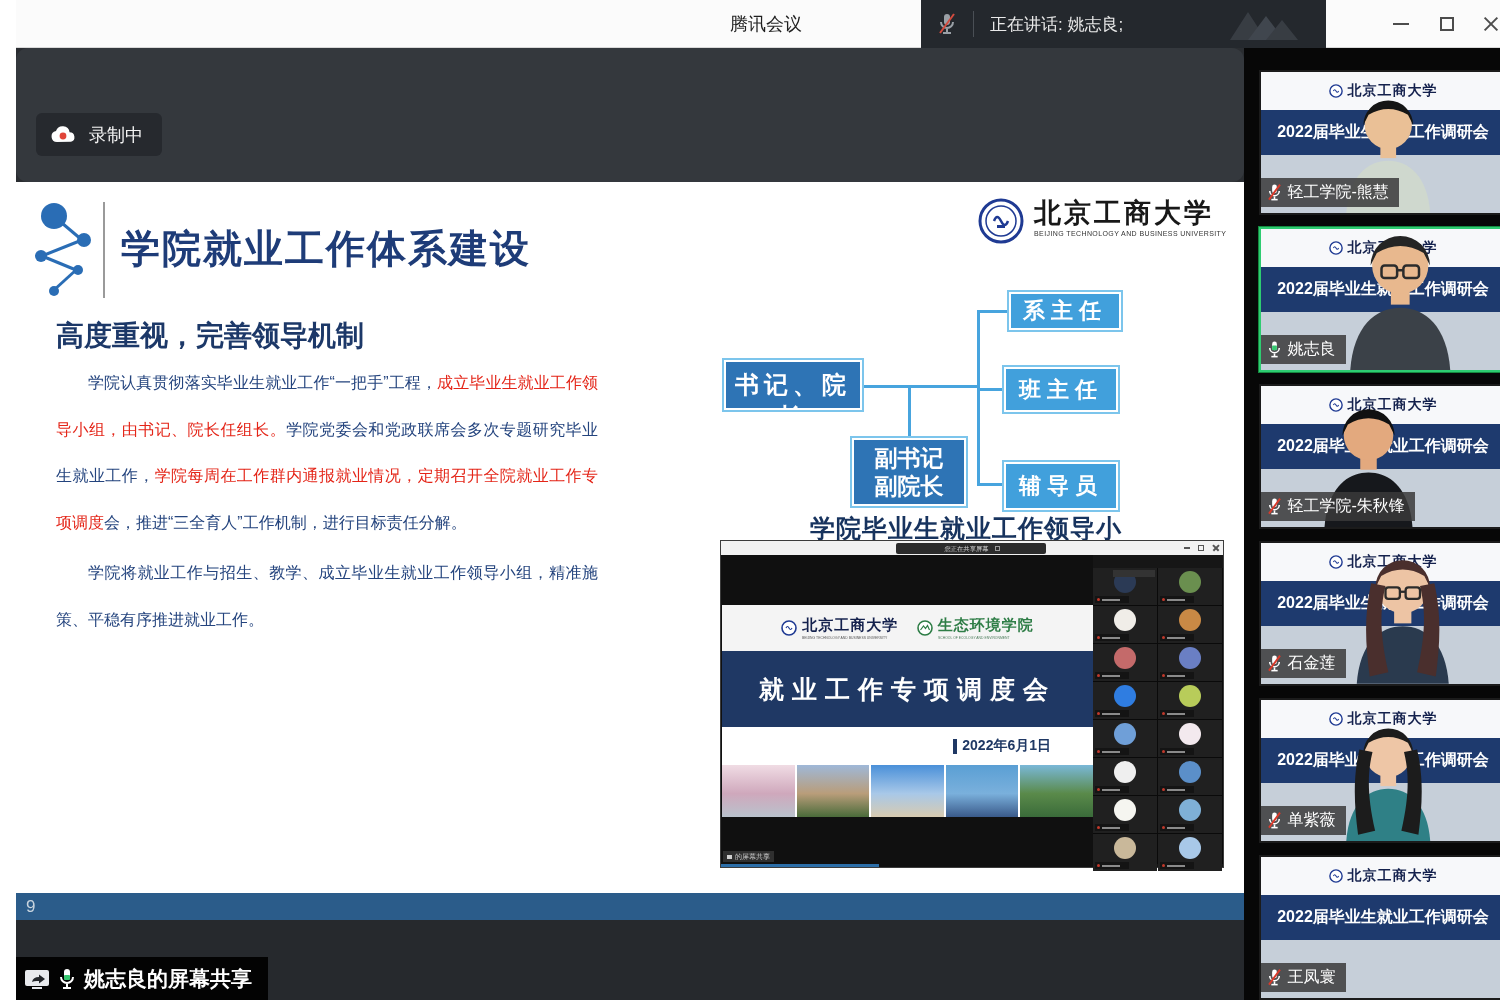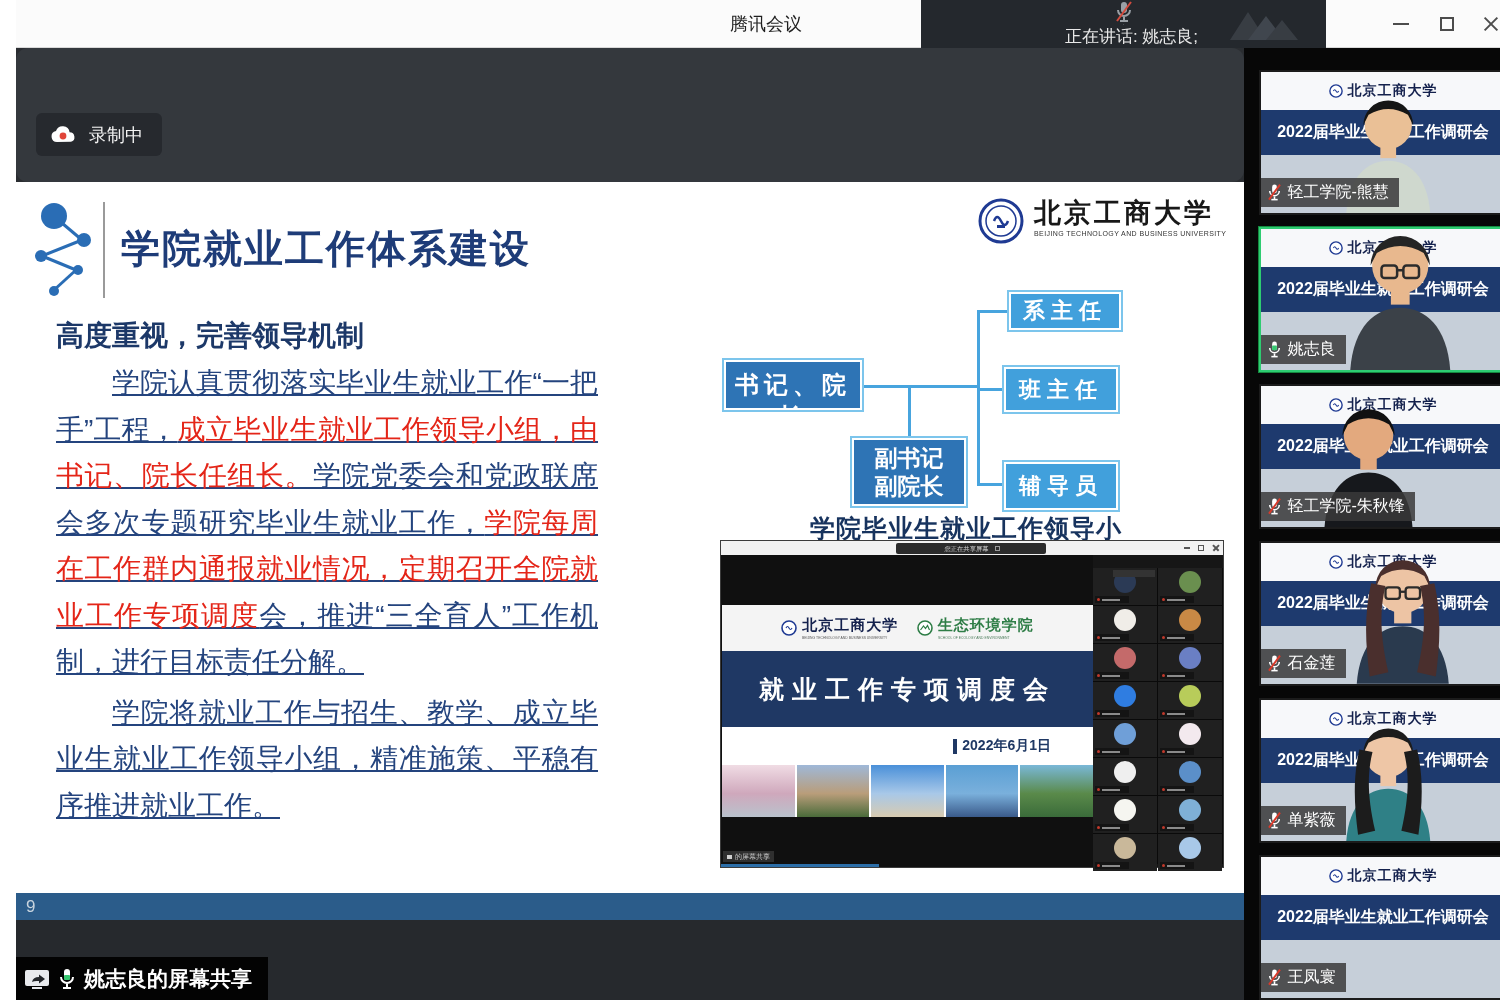--- a/index.html
+++ b/index.html
@@ -2,21 +2,21 @@
 <html><head>
 <meta charset="utf-8">
 <style>
   * { margin:0; padding:0; box-sizing:border-box; }
   html,body { width:1500px; height:1000px; overflow:hidden; font-family:"Liberation Sans","DejaVu Sans",sans-serif; }
   .app { position:relative; width:1500px; height:1000px; background:#404040;margin-left:16px; }
 
   
   .titlebar { position:relative; width:100%; height:48px; background:#fbfbfb; border-bottom:1px solid #d9d9d9; }
   .app-title { position:absolute; left:0; right:0; top:0; height:48px; line-height:48px; text-align:center; font-size:18px; color:#1f1f1f; }
-  .speak-banner { position:absolute; left:905px; top:0; width:405px; height:48px; background:#24282d; display:flex; align-items:center;flex-direction:column; }
+  .speak-banner { position:absolute; left:905px; top:0; width:405px; height:48px; background:#24282d; display:flex; align-items:center; }
   .speak-banner .micwrap { width:52px; display:flex; justify-content:center; }
   .speak-divider { width:1px; height:26px; background:#4a4f55; }
   .speak-text { color:#e9e9e9; font-size:17px; margin-left:16px; white-space:nowrap; }
   .speak-logo { position:absolute; right:18px; top:6px; opacity:.85; }
   .winctrl { position:absolute; top:0; height:48px; display:flex; align-items:center; justify-content:center; width:46px; cursor:default; }
   .btn-min { right:92px; } .btn-max { right:46px; } .btn-close { right:2px; }
   .glyph-min { width:16px; height:2px; background:#4c4c4c; }
   .glyph-max { width:14px; height:14px; border:2px solid #4c4c4c; }
   .glyph-close { position:relative; width:16px; height:16px; }
   .glyph-close:before,.glyph-close:after { content:""; position:absolute; left:-1px; top:7px; width:18px; height:2px; background:#4c4c4c; }
@@ -31,21 +31,21 @@
 
   
   .slide { position:absolute; left:0; top:134px; width:1228px; height:711px; background:#ffffff; overflow:visible; }
   .slide-deco { position:absolute; left:16px; top:18px; }
   .slide-divider { position:absolute; left:87px; top:20px; width:2px; height:96px; background:#9a9a9a; }
   .slide-title { position:absolute; left:105px; top:40px; font-size:39px; font-weight:bold; color:#1e3c78; letter-spacing:2px; }
   .uni-logo { position:absolute; left:962px; top:16px; display:flex; align-items:flex-start; gap:10px; }
   .uni-text .zh { font-family:"Liberation Serif","DejaVu Serif",serif; font-weight:bold; font-size:27px; color:#181818; letter-spacing:3px; line-height:30px; }
   .uni-text .en { font-size:7px; color:#333; letter-spacing:.4px; margin-top:2px; }
   .slide-heading { position:absolute; left:40px; top:135px; font-size:28px; font-weight:bold; color:#1c3868; }
-  .slide-body { position:absolute; left:40px; top:178px; width:542px; font-size:28px; line-height:46.5px; color:#24447e; text-align:justify;text-decoration:underline; }
+  .slide-body { position:absolute; left:40px; top:178px; width:542px; font-size:16px; line-height:46.5px; color:#24447e; text-align:justify; }
   .slide-body p { text-indent:2em; }
   .slide-body p + p { margin-top:4px; }
   .seg-red { color:#e42518; }
   .seg-blue { color:#24447e; }
 
   
   .org { position:absolute; left:0; top:0; width:1228px; height:711px; pointer-events:none; }
   .org-box { position:absolute; display:flex; align-items:center; justify-content:center; text-align:center; color:#fff; font-weight:bold; border:2px solid #fff; box-shadow:0 0 0 2px #7cc5ec; overflow:hidden; }
   .org-dark { background:#2e74b5; }
   .org-light { background:#41a0dc; }

